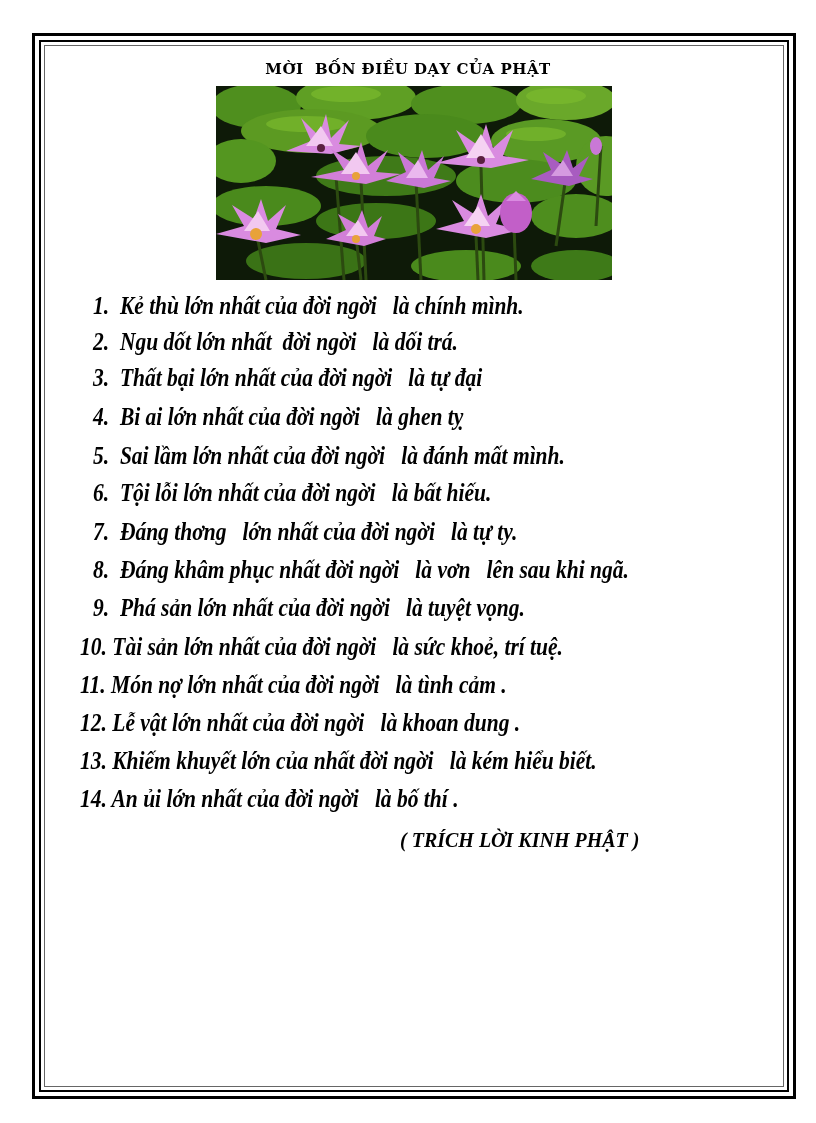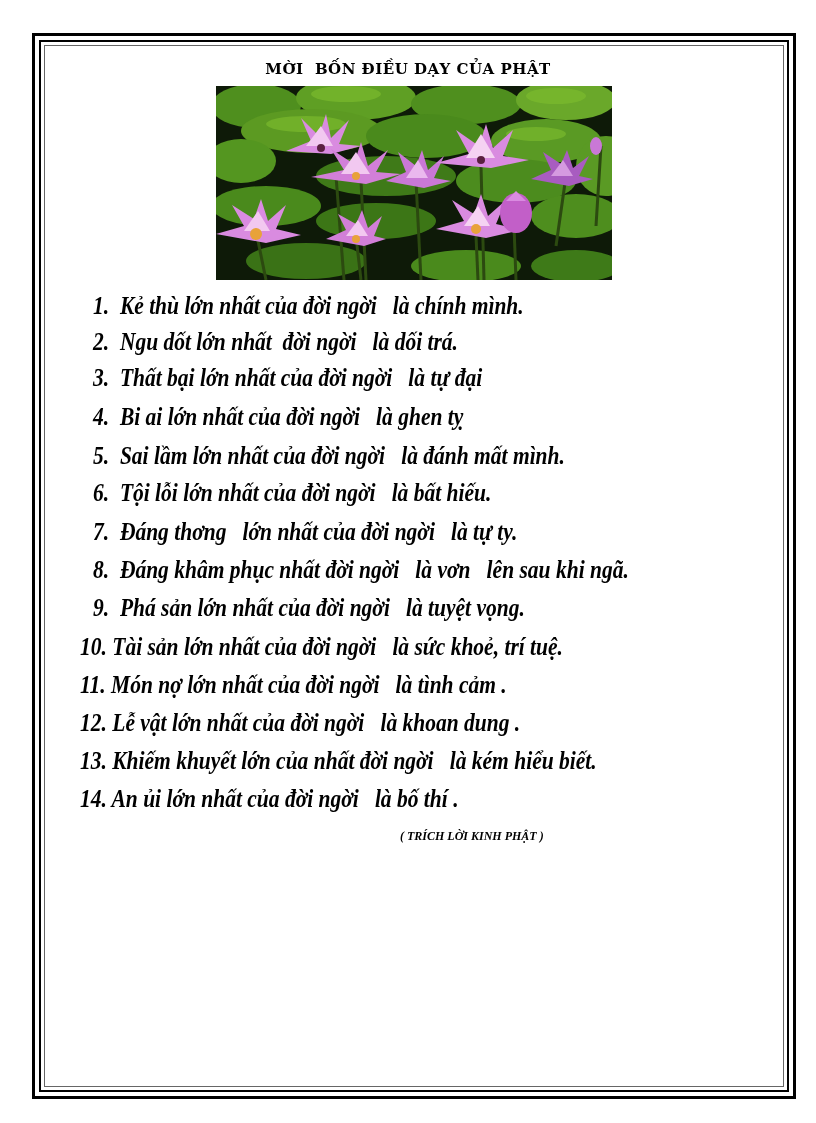--- a/index.html
+++ b/index.html
@@ -28,21 +28,21 @@
   .photo svg { display: block; }
   .item {
     position: absolute; white-space: pre;
     font-family: "Liberation Serif", serif; font-style: italic; font-weight: bold;
     font-size: 25px; color: #000; transform: scaleX(0.86); transform-origin: left center;
   }
   .num { display: inline-block; }
   .source {
     position: absolute; left: 400px; top: 829px; white-space: pre;
     font-family: "Liberation Serif", serif; font-style: italic; font-weight: bold;
-    font-size: 12px; color: #000;
+    font-size: 20px; color: #000;
   }
 </style>
 </head>
 <body>
 
 <div class="frame-outer">
   <div class="frame-mid">
     <div class="frame-inner"></div>
   </div>
 </div>

